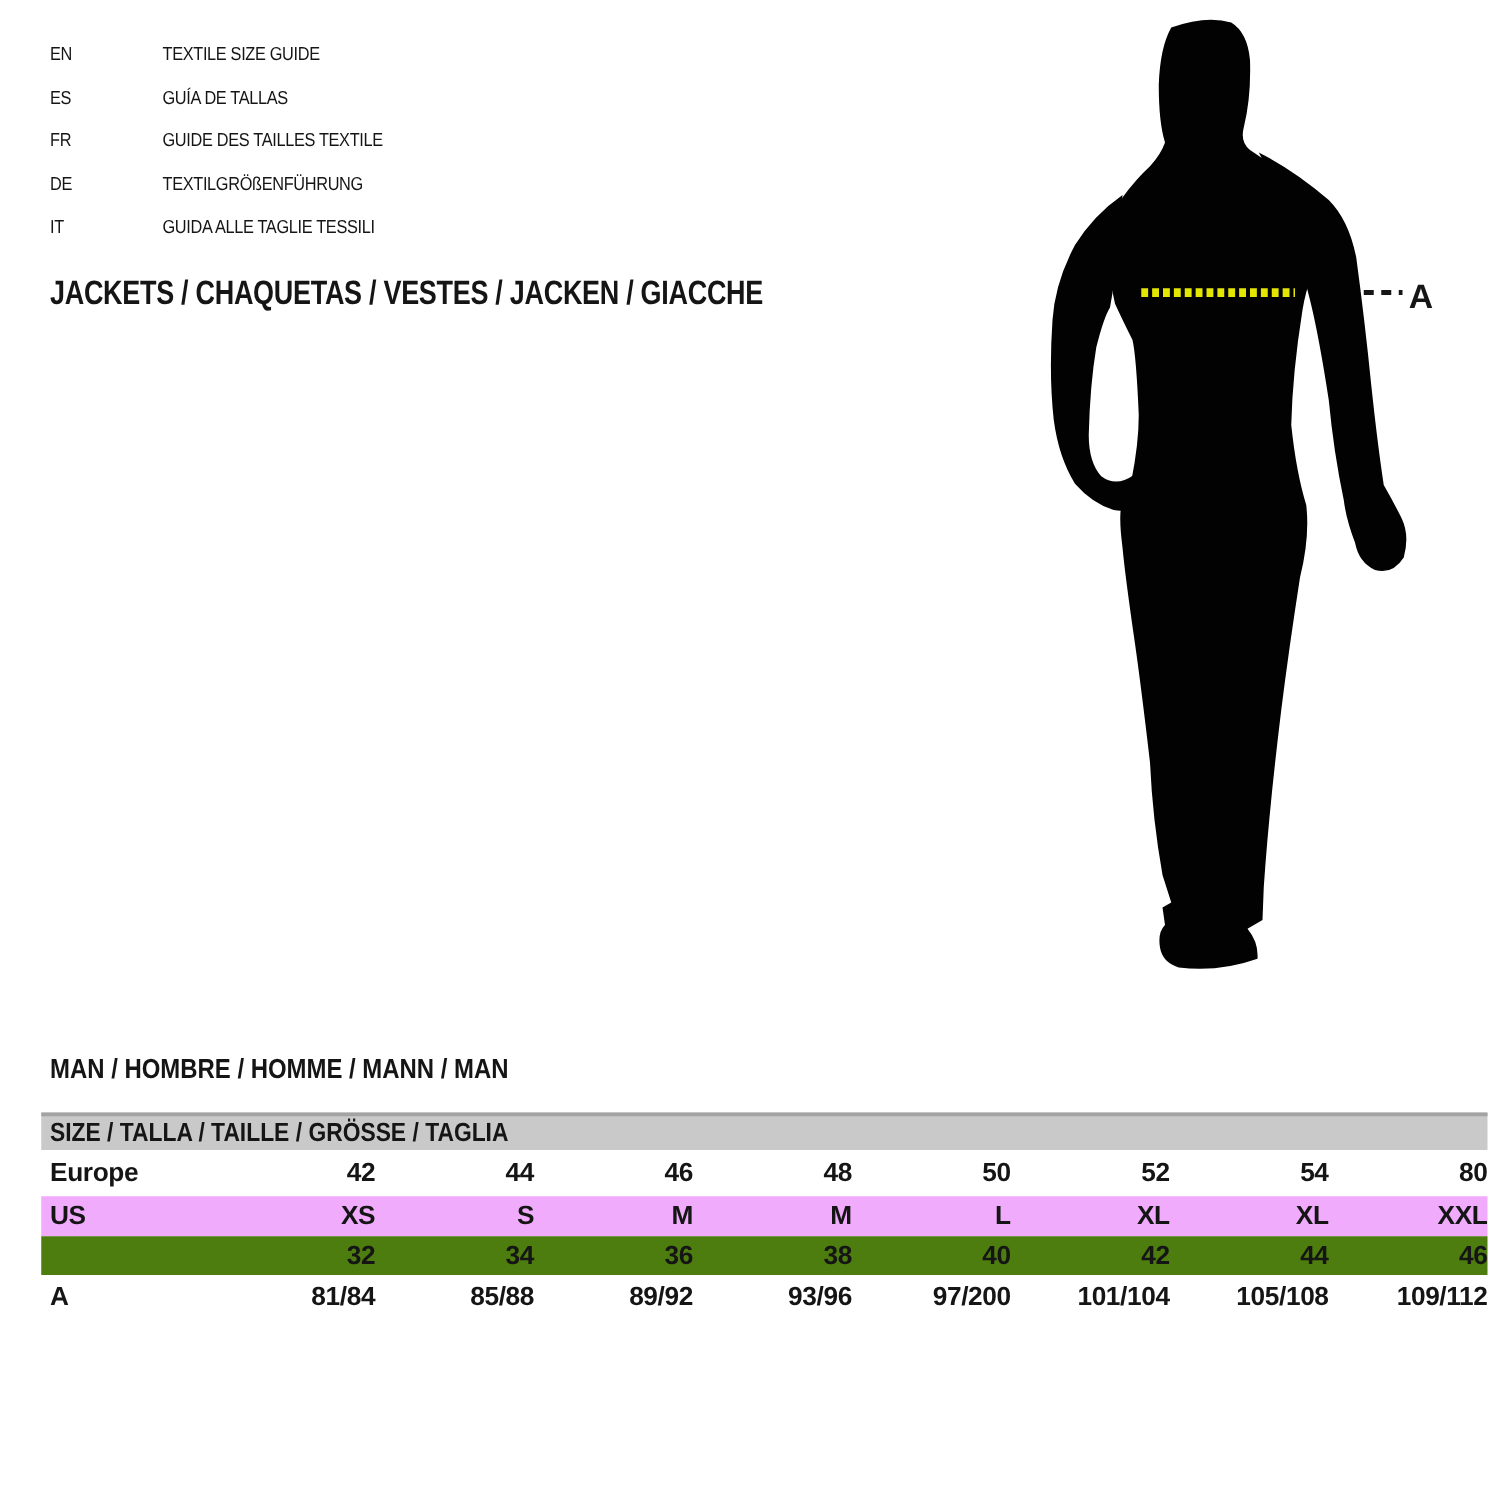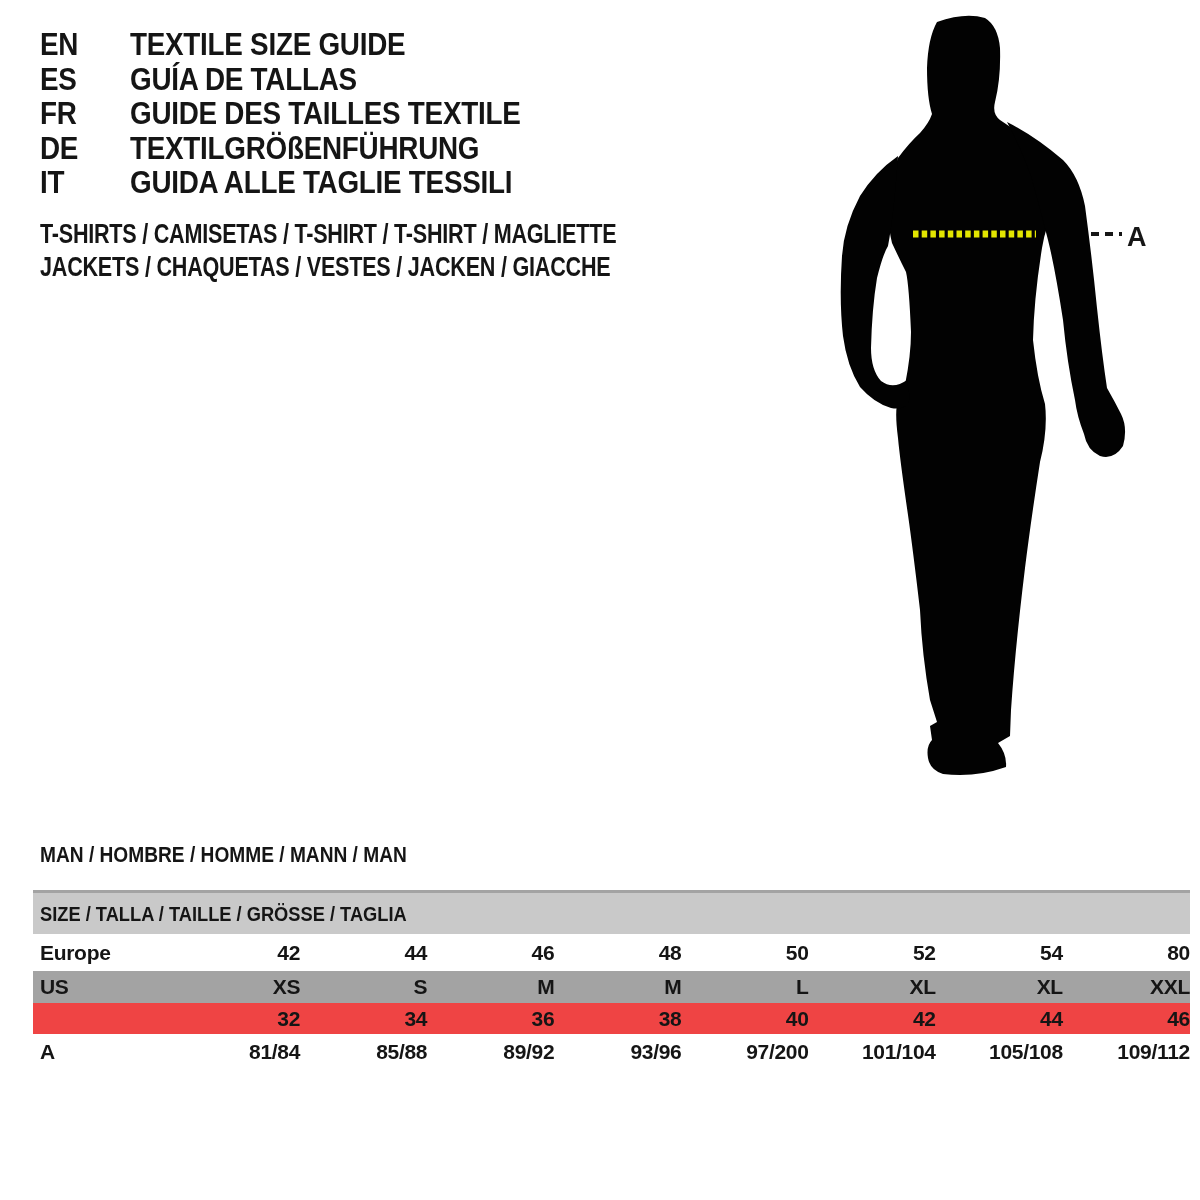--- a/index.html
+++ b/index.html
@@ -10,36 +10,36 @@
     color:#151515;
     overflow:hidden;
   }
   .canvas { position:relative; width:1200px; height:1200px; background:#ffffff; }
 
   .condensed   { transform:scaleX(0.87); transform-origin:left center; display:inline-block; white-space:nowrap; }
   .condensed-b { transform:scaleX(0.80); transform-origin:left center; display:inline-block; white-space:nowrap; }
 
   
   .lang-block { position:absolute; left:40px; top:27px; }
-  .lang-row   { display:grid; grid-template-columns:90px auto; font-size:32px; font-weight:700;
+  .lang-row   { display:grid; grid-template-columns:90px auto; font-size:15px; font-weight:400;
                 line-height:34.5px; letter-spacing:-0.3px; }
 
   
   .cat-block { position:absolute; left:40px; top:218px; font-size:27px; font-weight:700;
                line-height:33px; letter-spacing:-0.3px; }
 
   
   .figure-wrap { position:absolute; left:835px; top:10px; width:320px; height:780px; }
 
   
   .man-heading { position:absolute; left:40px; top:842px; font-size:22px; font-weight:700; }
 
   
   .size-table { position:absolute; left:33px; top:890px; width:1157px; font-weight:700; }
-  .thead { background:#c9c9c9; border-top:3px solid #a3a3a3; height:44px;
+  .thead { background:#c9c9c9; border-top:3px solid #a3a3a3; height:30px;
            display:flex; align-items:center; padding-left:7px; font-size:21px; }
   .trow  { display:grid; grid-template-columns:140px repeat(8,1fr); align-items:center;
            font-size:21px; letter-spacing:-0.3px; }
   .trow .label { padding-left:7px; text-align:left; }
   .trow .val   { text-align:right; }
   #tbody .trow:nth-child(1){ height:37px; }
   #tbody .trow:nth-child(2){ height:32px; }
   #tbody .trow:nth-child(3){ height:31px; }
   #tbody .trow:nth-child(4){ height:35px; }
 
@@ -68,21 +68,20 @@
     <span class="condensed">DE</span>
     <span class="condensed">TEXTILGRÖßENFÜHRUNG</span>
   </div>
       <div class="lang-row">
     <span class="condensed">IT</span>
     <span class="condensed">GUIDA ALLE TAGLIE TESSILI</span>
   </div>
     </div>
 
   <div class="cat-block">
-    <div><span class="condensed-b">T-SHIRTS / CAMISETAS / T-SHIRT / T-SHIRT / MAGLIETTE</span></div>
     <div><span class="condensed-b">JACKETS / CHAQUETAS / VESTES / JACKEN / GIACCHE</span></div>
   </div>
 
   <div class="figure-wrap">
     <svg width="320" height="780" viewBox="0 0 320 780" xmlns="http://www.w3.org/2000/svg">
       <path fill="#020202" d="M102,12 Q130,2 150,8 Q163,16 165,38 Q166,68 160,92 Q157,104 165,110 Q180,120 200,134 Q226,150 242,182 Q215,190 207,238 Q199,288 198,330 Q202,368 210,394 Q213,420 205,452 Q196,510 190,558 Q180,640 176,700 L175,726 L163,733 Q172,744 171,757 Q140,768 108,764 Q95,760 93,748 Q91,736 97,730 L95,716 L102,712 L95,690 Q87,645 85,600 Q78,540 73,505 Q65,450 63,428 Q60,405 62,395 Q68,382 70,375 Q76,345 76,322 Q74,275 71,262 Q63,246 57,233 Q51,208 55,182 Q59,158 63,148 Q74,133 85,123 Q94,113 97,104 Q92,88 92,58 Q93,28 102,12 Z"></path>
       <path fill="#020202" d="M63,146 Q40,162 25,186 Q9,216 7,246 Q4,290 8,326 Q12,356 25,377 Q39,393 56,398 Q72,401 75,388 L72,370 Q58,380 46,371 Q36,360 36,338 Q37,298 42,268 Q48,244 53,236 Q59,204 63,146 Z"></path>
       <path fill="#020202" d="M172,112 Q200,126 228,150 Q244,166 250,196 Q257,248 262,298 Q267,345 272,378 Q280,392 286,404 Q293,418 288,436 Q279,450 265,446 Q252,440 249,424 Q242,406 240,390 Q232,352 228,310 Q220,258 213,230 Q205,198 196,166 Q185,136 172,112 Z"></path>
       <line x1="78" y1="224" x2="201" y2="224" stroke="#e3e600" stroke-width="7" stroke-dasharray="5.5 3.2"></line>
       <line x1="256" y1="224" x2="287" y2="224" stroke="#161616" stroke-width="4" stroke-dasharray="8 6"></line>
@@ -101,32 +100,32 @@
     <div class="label">Europe</div>
   <div class="val">42</div>
           <div class="val">44</div>
           <div class="val">46</div>
           <div class="val">48</div>
           <div class="val">50</div>
           <div class="val">52</div>
           <div class="val">54</div>
           <div class="val">80</div>
         </div>
-        <div class="trow" style="background: #a3a3a3;">
+        <div class="trow" style="background: #f0abfc;">
     <div class="label">US</div>
   <div class="val">XS</div>
           <div class="val">S</div>
           <div class="val">M</div>
           <div class="val">M</div>
           <div class="val">L</div>
           <div class="val">XL</div>
           <div class="val">XL</div>
           <div class="val">XXL</div>
         </div>
-        <div class="trow" style="background: #ef4444;">
+        <div class="trow" style="background: #4d7c0f;">
     <div class="label"></div>
   <div class="val">32</div>
           <div class="val">34</div>
           <div class="val">36</div>
           <div class="val">38</div>
           <div class="val">40</div>
           <div class="val">42</div>
           <div class="val">44</div>
           <div class="val">46</div>
         </div>

